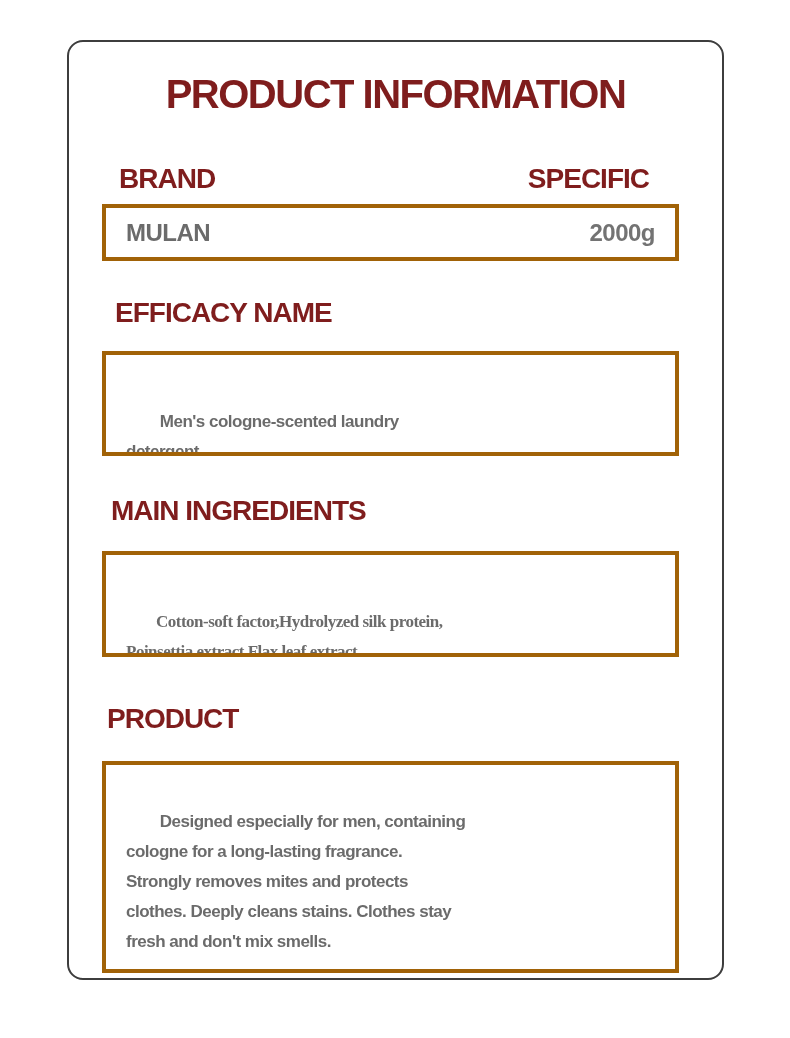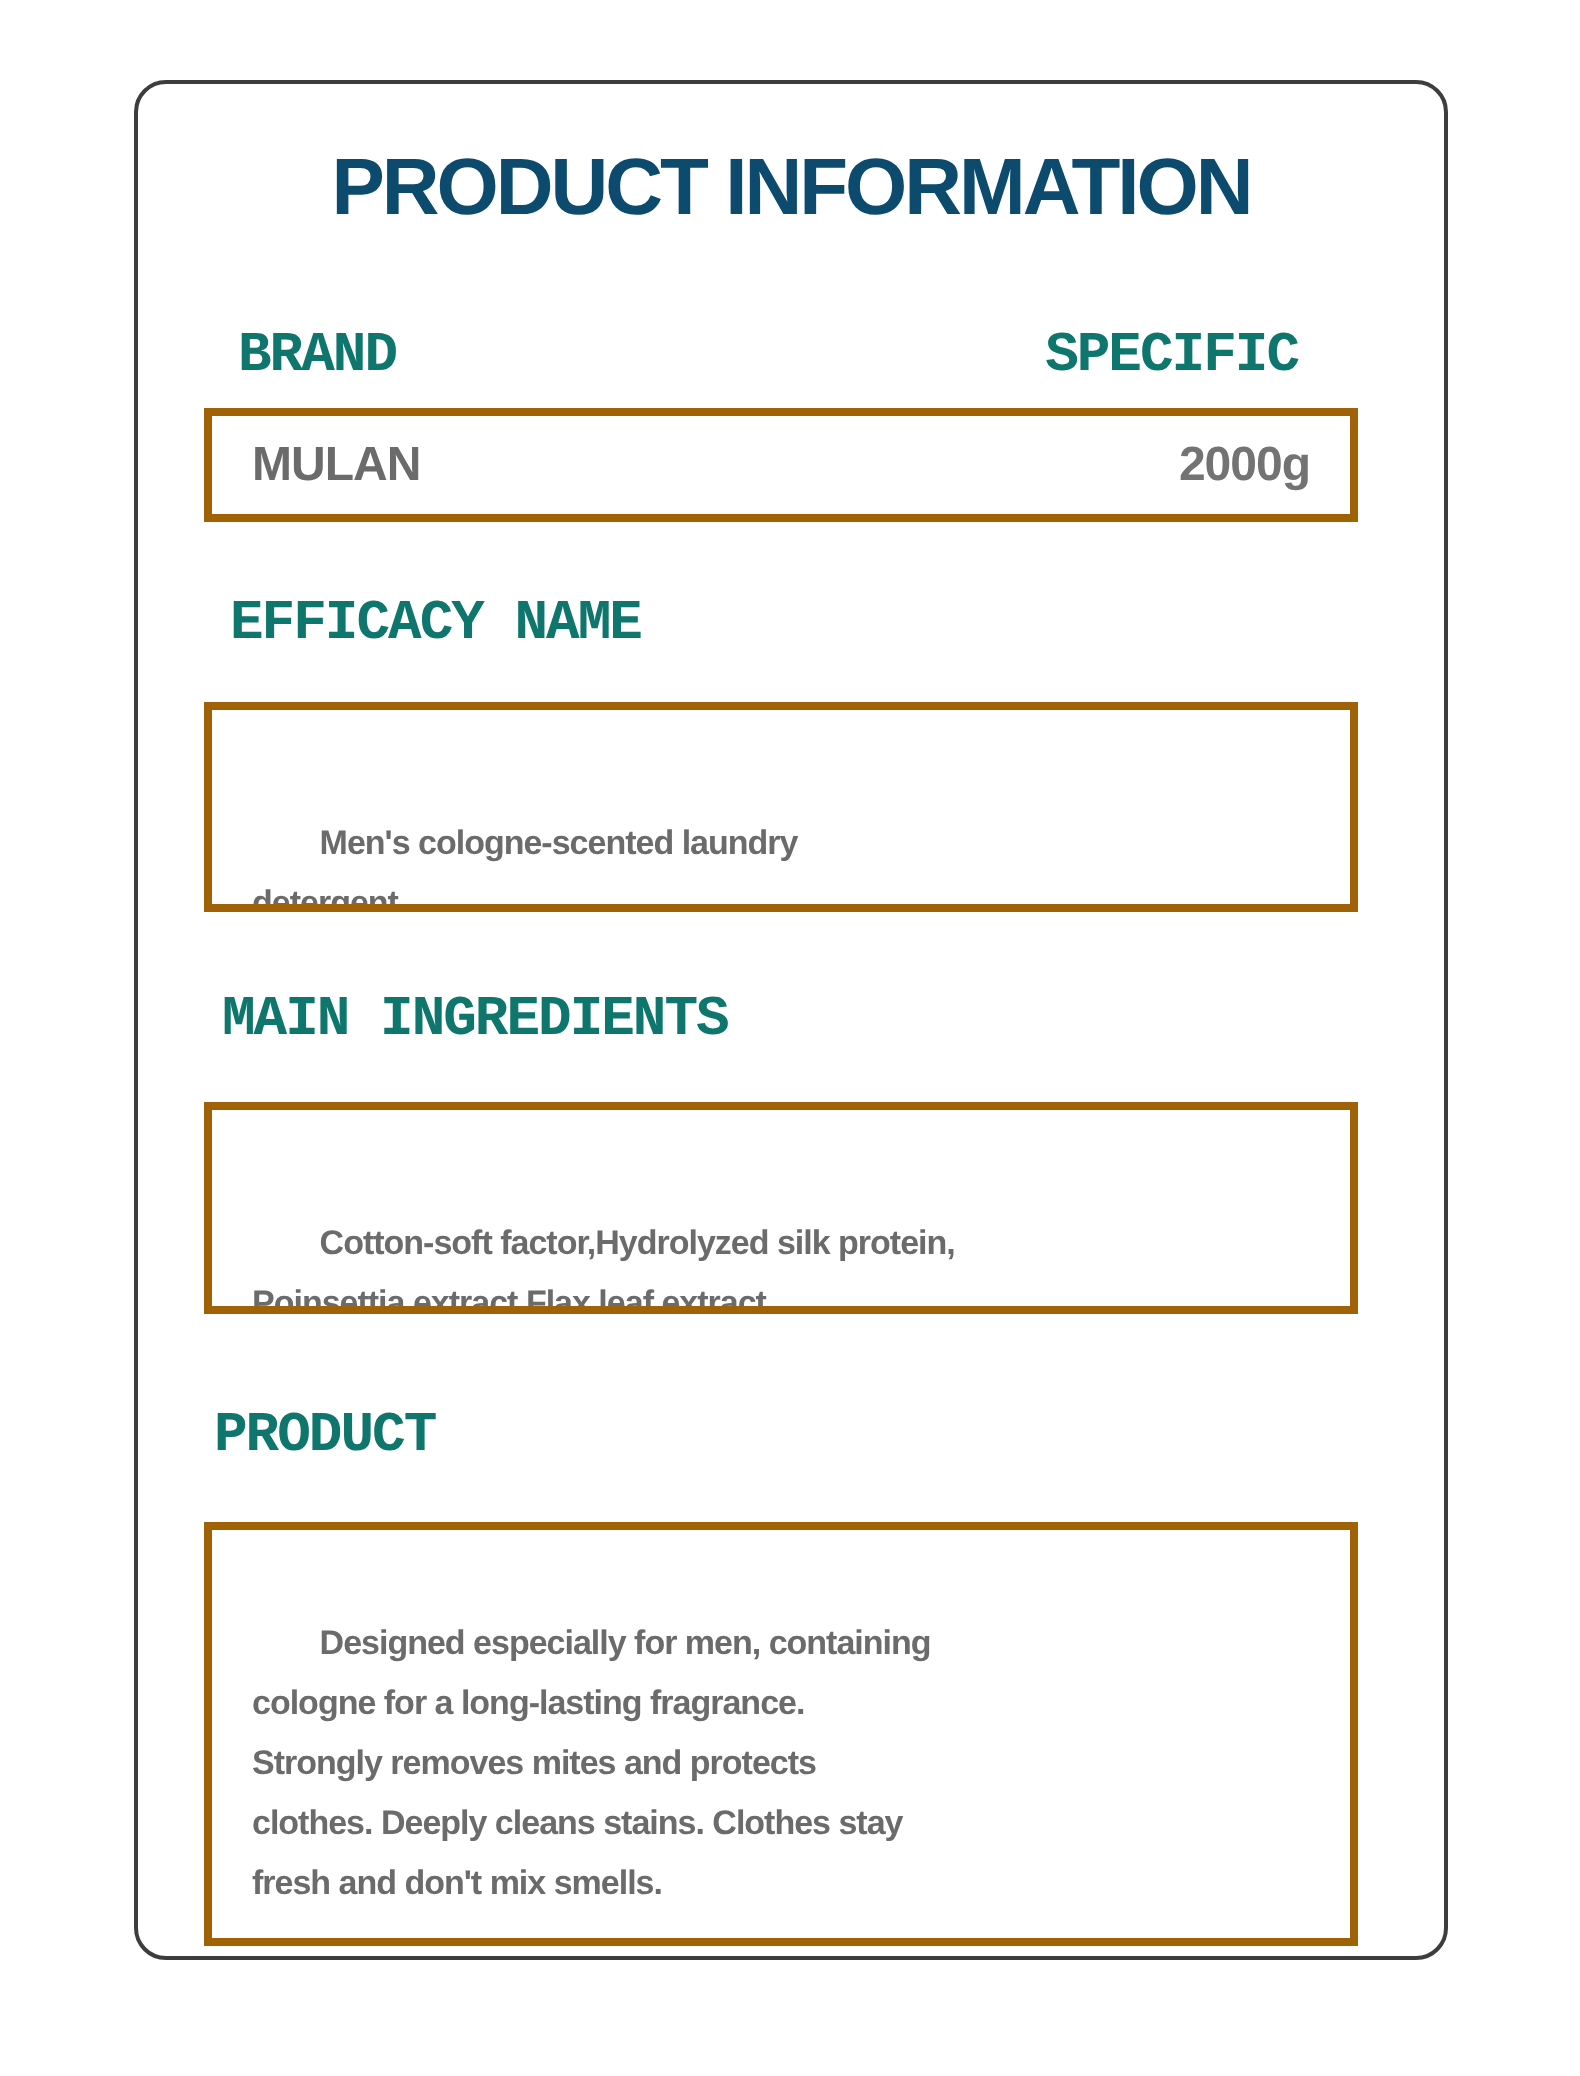--- a/index.html
+++ b/index.html
@@ -29,33 +29,32 @@
     border-radius: 16px;
     background: #ffffff;
   }
   .title {
     margin-top: 30px;
     text-align: center;
     font-size: 40px;
     line-height: 44px;
     font-weight: 700;
     letter-spacing: -1.5px;
-    color: #0c4a6e;
+    color: #7f1d1d;
   }
   .content {
     margin-left: 33px;
     width: 577px;
   }
   .label {
     font-size: 28px;
     line-height: 34px;
     font-weight: 700;
     letter-spacing: -1px;
-    color: #0f766e;
-    font-family: Liberation Mono, monospace;
+    color: #7f1d1d;
   }
   .header-row {
     display: flex;
     justify-content: space-between;
     align-items: baseline;
     margin-top: 46px;
     padding: 0 30px 0 17px;
     box-sizing: border-box;
     width: 100%;
   }
@@ -80,21 +79,21 @@
   .text-box {
     font-size: 17px;
     line-height: 30px;
     letter-spacing: -0.5px;
     white-space: pre;
     overflow: hidden;
   }
   .pn-label   { margin-top: 35px; padding-left: 13px; }
   .pn-box     { margin-top: 21px; height: 105px; padding: 22px 20px; }
   .mi-label   { margin-top: 38px; padding-left: 9px; }
-  .mi-box     { margin-top: 23px; height: 106px; padding: 22px 20px; }
+  .mi-box     { margin-top: 23px; height: 106px; padding: 22px 20px; font-family: Liberation Serif, serif; }
   .ef-label   { margin-top: 45px; padding-left: 5px; }
   .ef-box     { margin-top: 25px; height: 212px; padding: 12px 20px; }
 </style>
 </head>
 <body>
 
 <div class="stage">
   <div class="card">
 
     <div class="title">PRODUCT INFORMATION</div>

